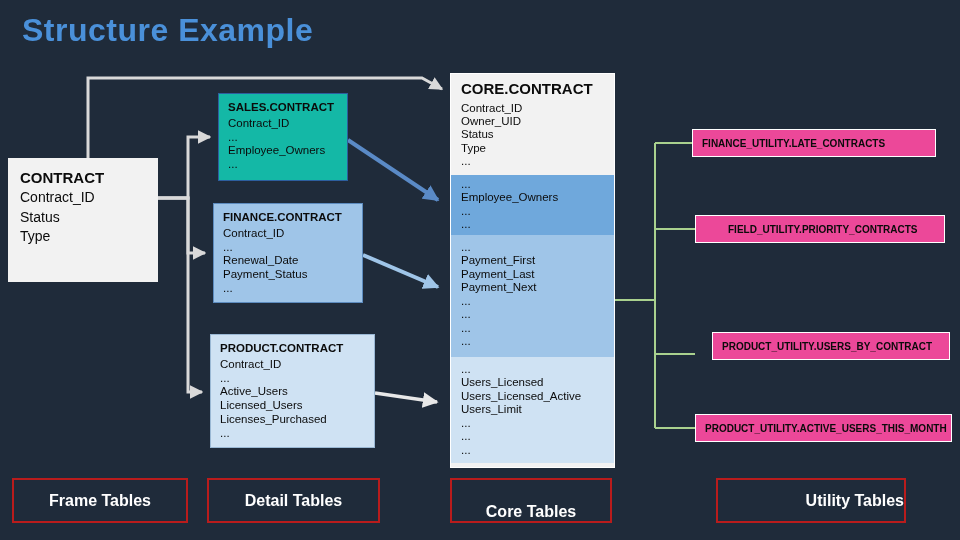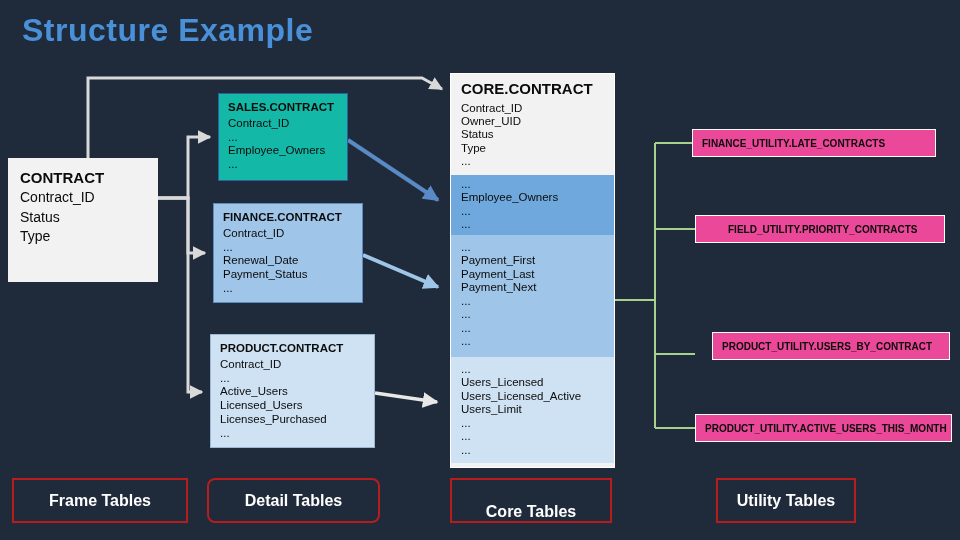--- a/index.html
+++ b/index.html
@@ -146,23 +146,23 @@
   <div class="util" style="left:695px;top:332px;width:238px;margin-left:17px;">
     <span>PRODUCT_UTILITY.USERS_BY_CONTRACT</span>
   </div>
   <div class="util" style="left:695px;top:414px;width:257px;">
     <span>PRODUCT_UTILITY.ACTIVE_USERS_THIS_MONTH</span>
   </div>
 
   <div class="cat" style="left:12px;top:478px;width:176px;">
     <span>Frame Tables</span>
   </div>
-  <div class="cat" style="left:207px;top:478px;width:173px;border-radius:8px;">
+  <div class="cat" style="left:207px;top:478px;width:173px;">
     <span>Detail Tables</span>
   </div>
   <div class="cat" style="left:450px;top:478px;width:162px;align-items:flex-end;">
     <span>Core Tables</span>
   </div>
-  <div class="cat" style="left:716px;top:478px;width:140px;">
+  <div class="cat" style="left:716px;top:478px;width:190px;justify-content:flex-end;">
     <span>Utility Tables</span>
   </div>
 
 </div>
 
 </body></html>

